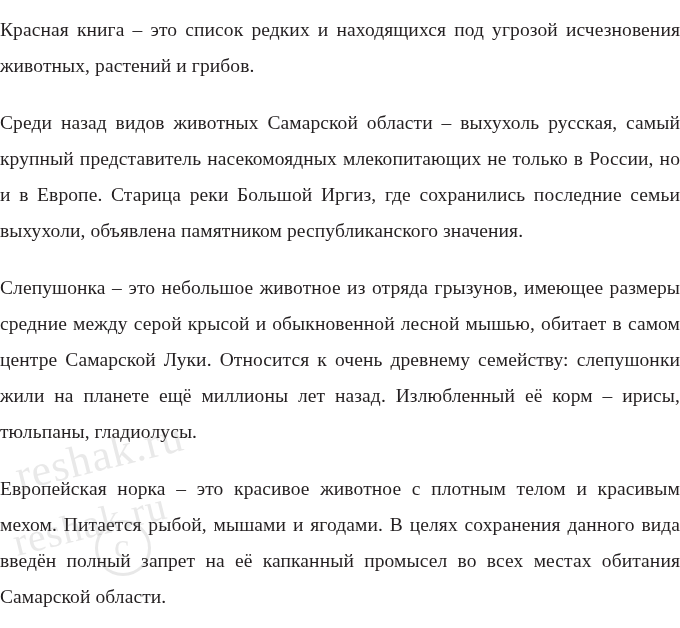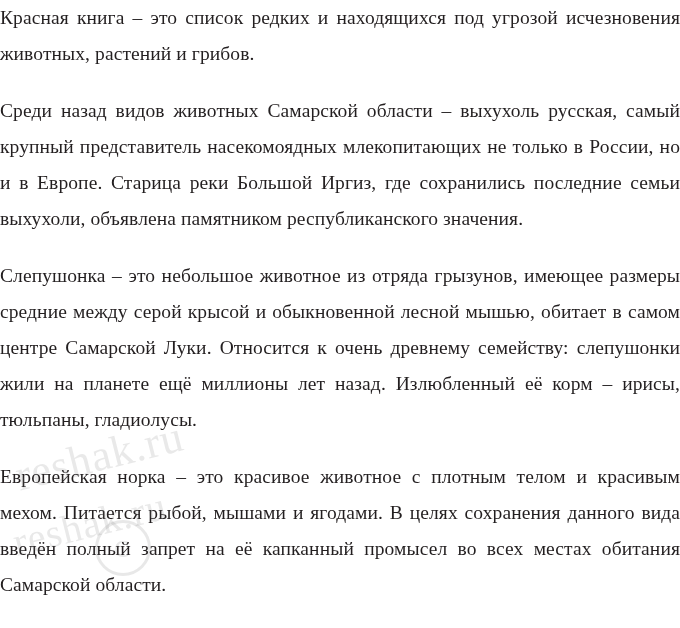--- a/index.html
+++ b/index.html
@@ -17,21 +17,21 @@
   }
   #doc {
     position: absolute;
     left: 0;
     top: 0;
     width: 680px;
     padding: 0;
     box-sizing: border-box;
   }
   p.para {
-    margin: 0 0 21px 0;
+    margin: 12px 0 21px 0;
     font-size: 19.5px;
     line-height: 36px;
     text-align: justify;
     text-justify: inter-word;
     color: #231f20;
     letter-spacing: 0.1px;
   }
   p.para:last-child {
     margin-bottom: 0;
   }

